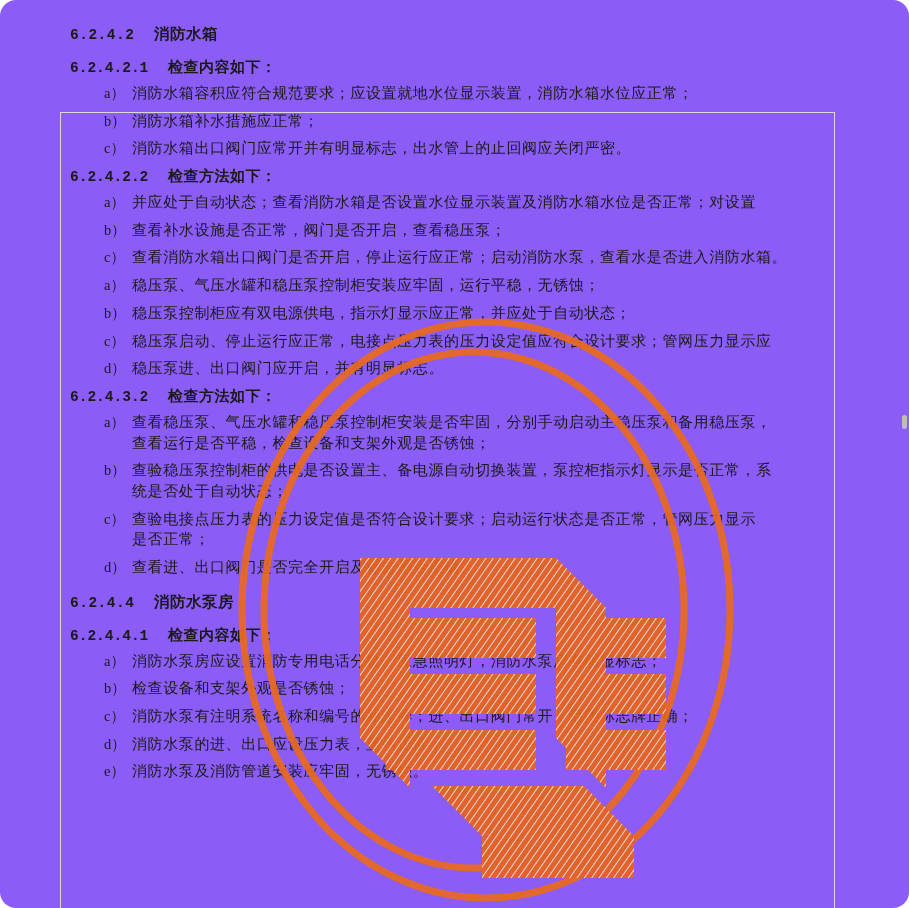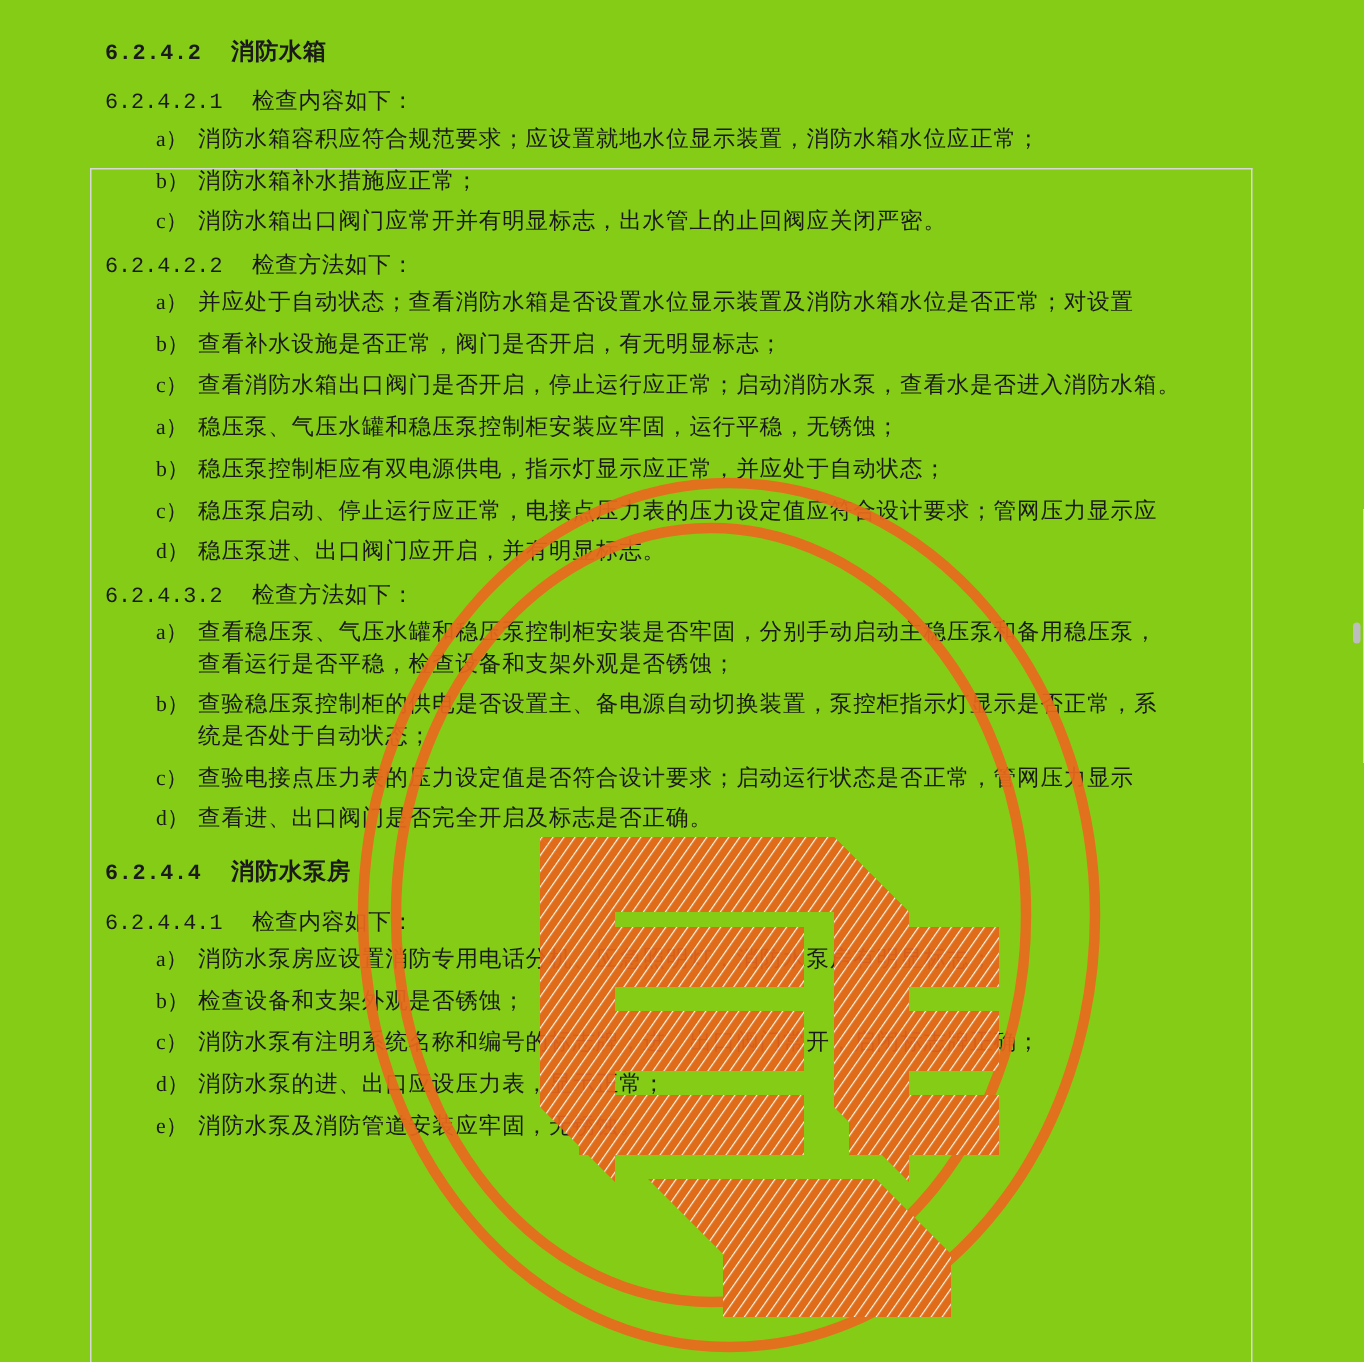--- a/index.html
+++ b/index.html
@@ -4,24 +4,25 @@
 <style>
   html, body {
     margin: 0;
     padding: 0;
     background: #ffffff;
   }
   #page {
     position: relative;
     width: 909px;
     height: 908px;
-    background: #84cc16;
+    background: #8b5cf6;
     overflow: hidden;
     font-family: "Liberation Serif", serif;
     color: #1a1a1a;
+    border-radius: 16px;
   }
   
   .content-frame {
     position: absolute;
     left: 60px;
     top: 112px;
     width: 775px;
     height: 796px;
     border-left: 1px solid #d8d8d8;
     border-top: 1px solid #d8d8d8;
@@ -52,20 +53,21 @@
     font-weight: bold;
     font-size: 14.5px;
   }
   .h-sec .ttl {
     margin-left: 8px;
   }
   .p-sub {
     font-size: 15px;
     margin: 8px 0 6px 0;
     white-space: nowrap;
+    font-weight: bold;
   }
   .p-sub .num {
     display: inline-block;
     min-width: 92px;
     font-family: "Liberation Mono", monospace;
     font-size: 14.5px;
   }
   .p-sub .txt {
     margin-left: 6px;
     letter-spacing: 0.5px;
@@ -153,21 +155,21 @@
       <span class="num">6.2.4.2.2</span><span class="txt">检查方法如下：</span>
     </div>
 
     <div class="item">
       <span class="lbl">a）</span>
       <span class="body"><span>并应处于自动状态；查看消防水箱是否设置水位显示装置及消防水箱水位是否正常；对设置</span></span>
     </div>
 
     <div class="item">
       <span class="lbl">b）</span>
-      <span class="body">查看补水设施是否正常，阀门是否开启，有无明显标志；</span>
+      <span class="body">查看补水设施是否正常，阀门是否开启，查看稳压泵；</span>
     </div>
 
     <div class="item">
       <span class="lbl">c）</span>
       <span class="body">查看消防水箱出口阀门是否开启，停止运行应正常；启动消防水泵，查看水是否进入消防水箱。</span>
     </div>
 
 
 
     <div class="item">
@@ -199,21 +201,21 @@
       <span class="body"><span>查看稳压泵、气压水罐和稳压泵控制柜安装是否牢固，分别手动启动主稳压泵和备用稳压泵，</span><span class="ln2">查看运行是否平稳，检查设备和支架外观是否锈蚀；</span></span>
     </div>
 
     <div class="item">
       <span class="lbl">b）</span>
       <span class="body"><span>查验稳压泵控制柜的供电是否设置主、备电源自动切换装置，泵控柜指示灯显示是否正常，系</span><span class="ln2">统是否处于自动状态；</span></span>
     </div>
 
     <div class="item">
       <span class="lbl">c）</span>
-      <span class="body"><span>查验电接点压力表的压力设定值是否符合设计要求；启动运行状态是否正常，管网压力显示</span></span>
+      <span class="body"><span>查验电接点压力表的压力设定值是否符合设计要求；启动运行状态是否正常，管网压力显示</span><span class="ln2">是否正常；</span></span>
     </div>
 
     <div class="item">
       <span class="lbl">d）</span>
       <span class="body">查看进、出口阀门是否完全开启及标志是否正确。</span>
     </div>
 
     <div class="h-sec">
       <span class="num">6.2.4.4</span><span class="ttl">消防水泵房</span>
     </div>

